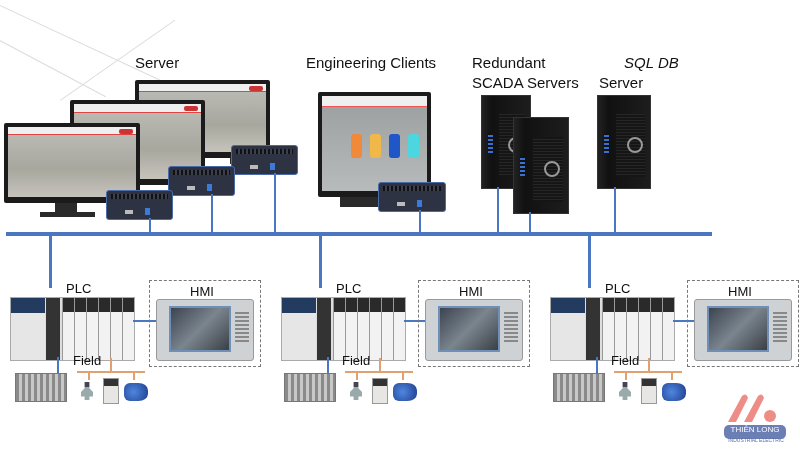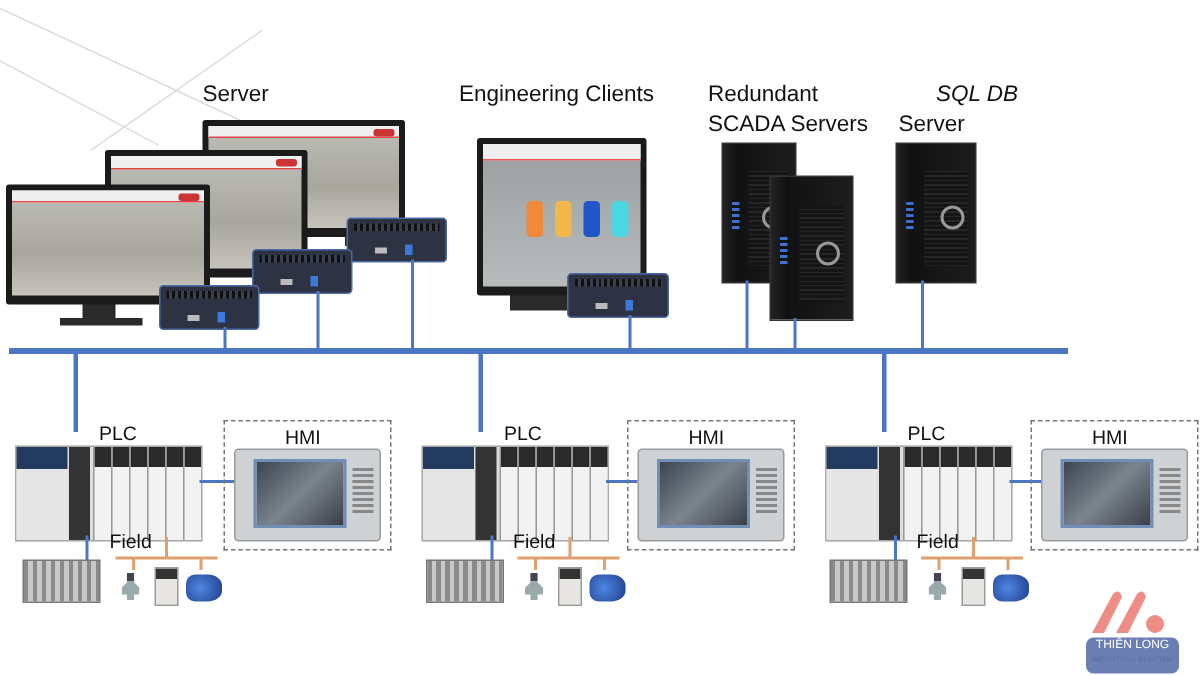--- a/index.html
+++ b/index.html
@@ -231,15 +231,15 @@
   <div class="drive" style="left:641px;top:378px;"></div>
   <div class="motor" style="left:662px;top:383px;"></div>
 </div>
 
 <div class="logo-wrap">
   <svg width="76" height="32" viewBox="0 0 76 32" style="position:absolute;left:0;top:0;">
     <path d="M8 30 L22 4 Q26 0 28 6 L16 30 Z" fill="#ee8c86"></path>
     <path d="M24 30 L38 4 Q42 0 44 6 L32 30 Z" fill="#ee8c86"></path>
     <circle cx="50" cy="24" r="6" fill="#ee8c86"></circle>
   </svg>
-  <div style="position:absolute;left:4px;top:33px;width:62px;height:24px;background:#6c7fb5;color:#fff;font-size:8px;line-height:10px;text-align:center;border-radius:5px;">THIÊN LONG</div>
+  <div style="position:absolute;left:4px;top:33px;width:62px;height:14px;background:#6c7fb5;color:#fff;font-size:8px;line-height:10px;text-align:center;border-radius:5px;">THIÊN LONG</div>
   <div style="position:absolute;left:0;top:45px;width:72px;color:#5c6fa5;font-size:5px;text-align:center;">INDUSTRIAL ELECTRIC</div>
 </div>
 
 </body></html>

